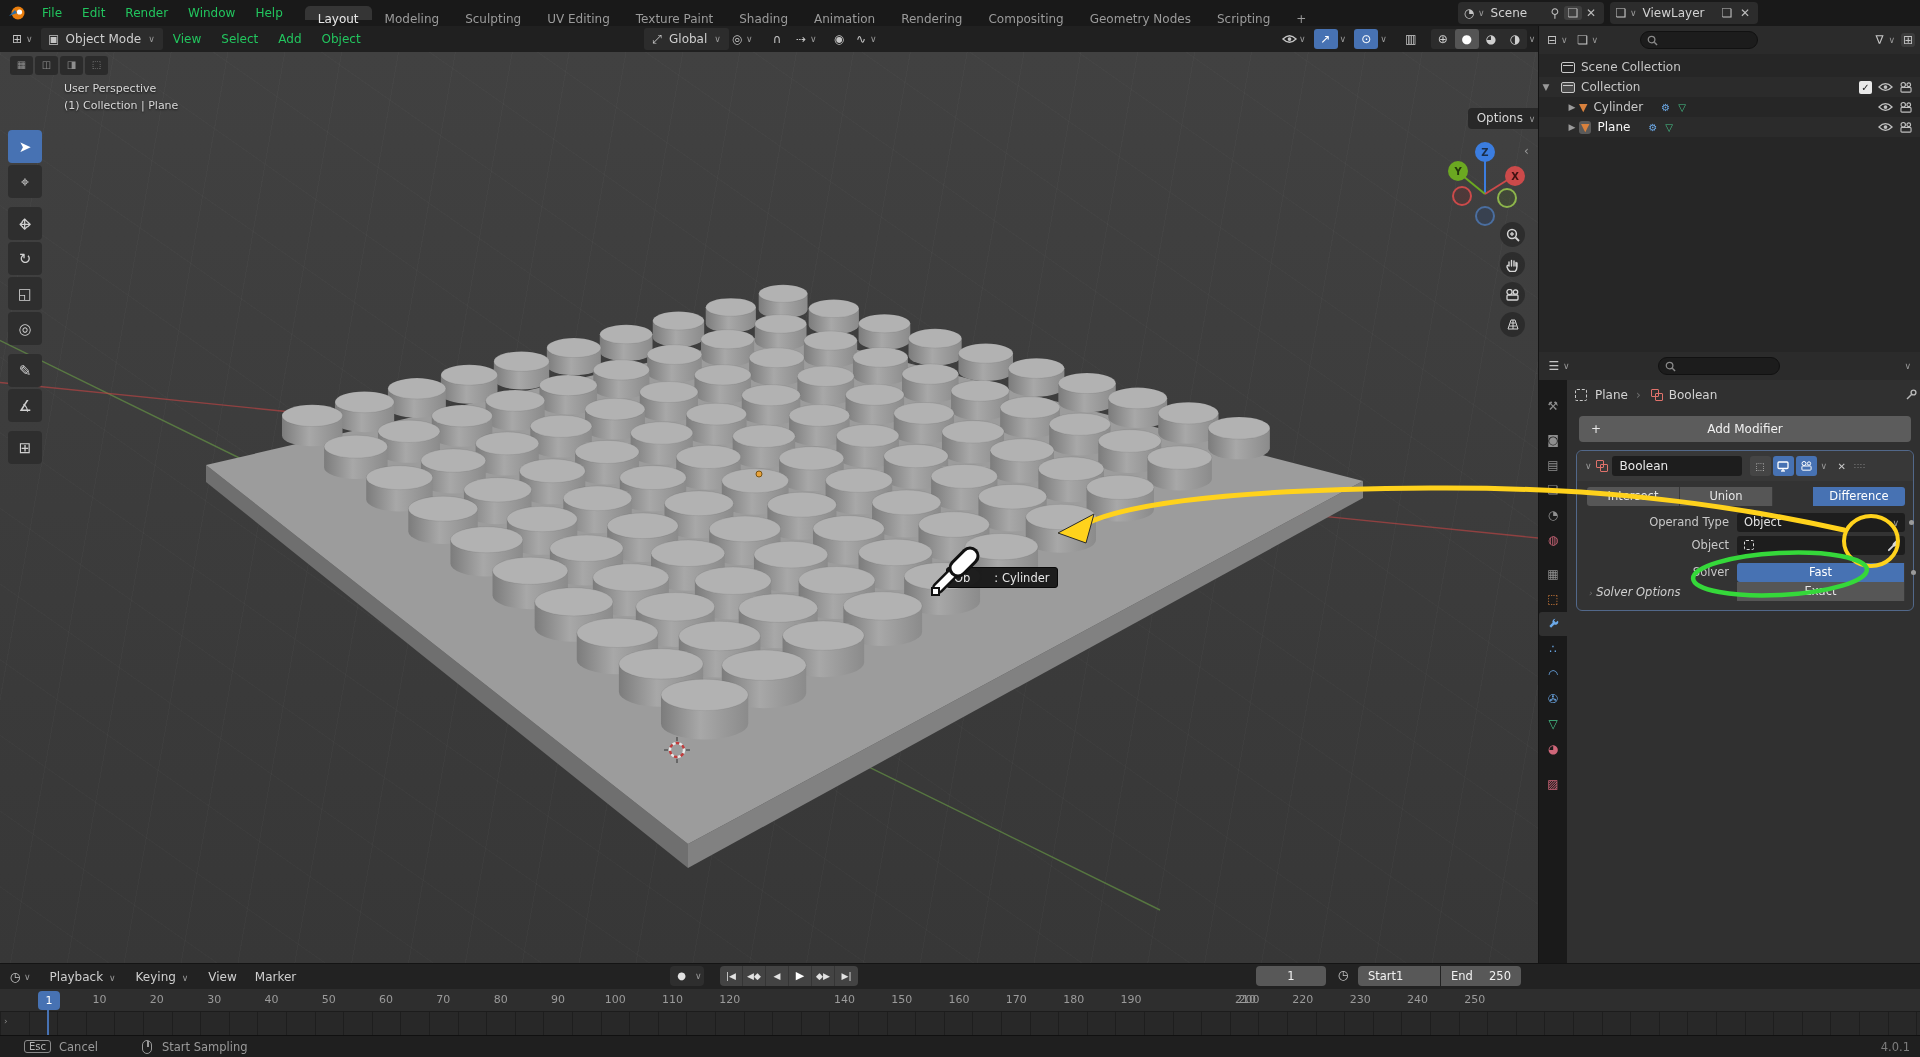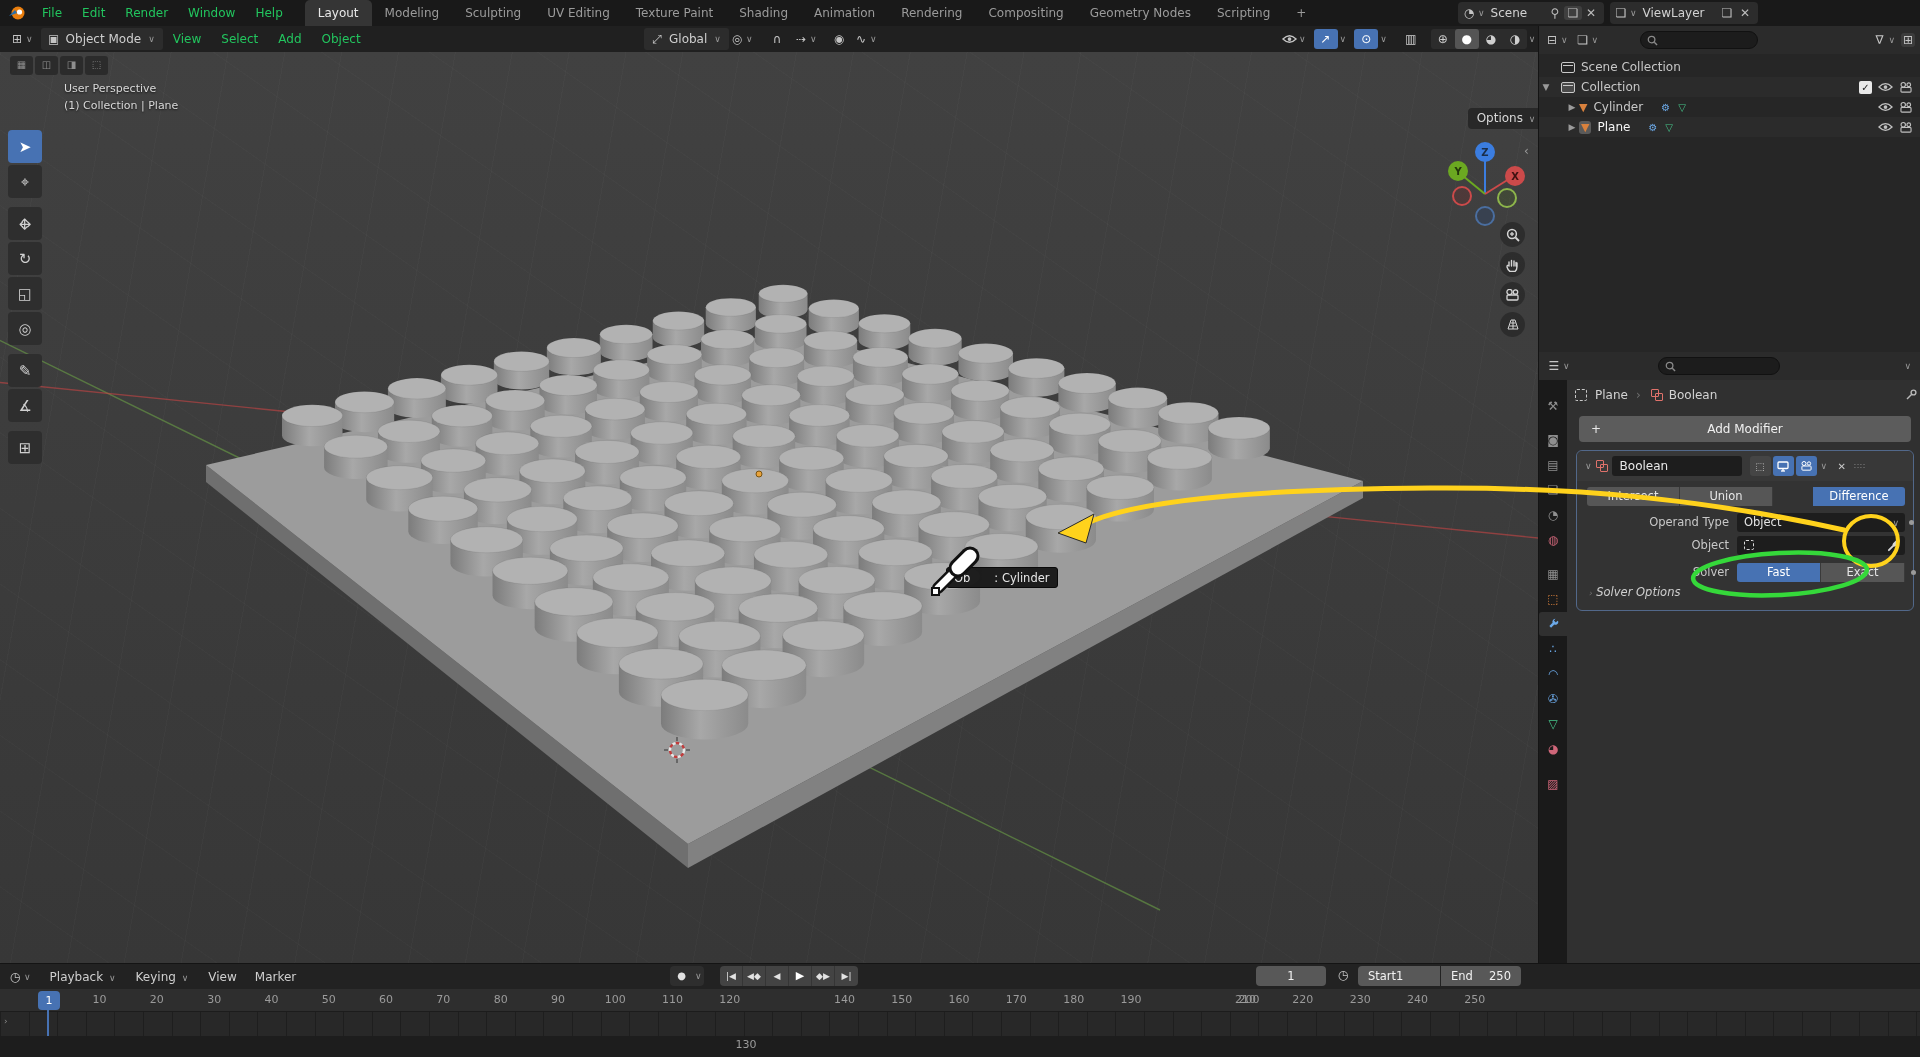--- a/index.html
+++ b/index.html
@@ -3,21 +3,21 @@
 <meta charset="utf-8">
 <style>
   * { margin:0; padding:0; box-sizing:border-box; }
   html,body { width:1920px; height:1057px; overflow:hidden; background:#111; }
   body { font-family:"DejaVu Sans","Liberation Sans",sans-serif; font-size:12px; color:#d6d6d6; }
   #app { position:relative; width:1920px; height:1057px; background:#1d1d1d; }
 
   
   #topbar { position:absolute; left:0; top:0; width:1920px; height:26px; background:#191919; display:flex; align-items:center; }
   .menu-item { padding:0 10px; color:#22c55e; height:26px; line-height:26px; cursor:default; }
-  .ws-tab { padding:0 13px; height:26px; line-height:27px; color:#9b9b9b; border-radius:5px 5px 0 0; }
+  .ws-tab { padding:0 13px; height:14px; line-height:27px; color:#9b9b9b; border-radius:5px 5px 0 0; }
   .ws-tab.active { background:#353535; color:#e8e8e8; }
   .id-block { position:absolute; top:2px; height:22px; background:#2c2c2c; border-radius:4px; display:flex; align-items:center; padding:0 4px; color:#d2d2d2; }
   .id-block .mini-btn { width:18px; text-align:center; color:#bdbdbd; }
   .dim { color:#6f6f6f; }
   .chev { font-size:9px; color:#9a9a9a; margin:0 2px; }
 
   
   #vpheader { position:absolute; left:0; top:26px; width:1538px; height:26px; background:#202020; display:flex; align-items:center; }
   #outlheader { position:absolute; left:1538px; top:26px; width:382px; height:26px; background:#2b2b2b; }
   .hbtn { display:flex; align-items:center; height:22px; padding:0 6px; border-radius:3px; color:#cfcfcf; }
@@ -82,21 +82,21 @@
   .bool-ico i:nth-child(2) { left:4px; top:4px; }
   .seg-row { position:absolute; left:10px; top:36px; width:318px; height:19px; display:flex; }
   .seg { flex:1; background:#565656; color:#e6e6e6; text-align:center; line-height:19px; font-size:11.5px; border-right:1px solid #3a3a3a; }
   .seg:first-child { border-radius:3px 0 0 3px; }
   .seg:last-child { border-radius:0 3px 3px 0; border-right:none;margin-left:40px; }
   .seg.active { background:#4772b3; color:#fff; }
   .prow { position:absolute; left:0; width:338px; height:20px; }
   .prow .plabel { position:absolute; right:186px; top:2px; color:#c8c8c8; font-size:11.5px; white-space:nowrap; }
   .pfield { position:absolute; left:160px; top:0; width:168px; height:19px; background:#1d1d1d; border-radius:3px; color:#e4e4e4; font-size:11.5px; line-height:19px; padding:0 7px; }
   .adot { position:absolute; right:-9px; top:7px; width:5px; height:5px; border-radius:50%; background:#9a9a9a; }
-  .seg2 { position:absolute; left:160px; top:0; width:168px; height:19px; display:flex; }
+  .seg2 { position:absolute; left:160px; top:0; width:168px; height:19px; display:flex;flex-direction:column; }
   .solver-opts { position:absolute; left:12px; top:134px; color:#cfcfcf; font-size:11.5px;font-style:italic; }
 
   
   #timeline { position:absolute; left:0; top:963px; width:1920px; height:72px; background:#262626; border-top:1px solid #141414; }
   #tl-header { position:absolute; left:0; top:0; width:1920px; height:25px; background:#222222; display:flex; align-items:center; }
   .tl-menu { padding:0 9px; color:#cfcfcf; }
   .transport { position:absolute; left:720px; top:2px; height:20px; display:flex; background:#434343; border-radius:4px; overflow:hidden; }
   .tbtn { width:23px; text-align:center; line-height:20px; color:#e2e2e2; font-size:9px; border-right:1px solid #353535; }
   .tbtn.play { color:#fff; font-size:11px; }
   .rec-grp { position:absolute; left:670px; top:2px; height:20px; display:flex; background:#2e2e2e; border-radius:4px; }
@@ -812,20 +812,27 @@
           <span class="tick" style="left: 1474.77px;">250</span>
         </div>
       <div id="curframe">1</div>
     </div>
     <div id="tracks">
       <span style="position:absolute;left:4px;top:4px;color:#8c8c8c;font-size:9px">›</span>
     </div>
     <div id="playhead"></div>
   </div>
 
+  <div id="statusbar">
+    <span class="keycap">Esc</span>
+    <span style="margin-left:8px">Cancel</span>
+    <span class="mouse-ico"></span>
+    <span style="margin-left:10px">Start Sampling</span>
+    <span id="version">4.0.1</span>
+  </div>
 
   <svg id="annot">
     <path d="M 1844 530 C 1700 498, 1570 487, 1430 488 C 1270 489, 1140 498, 1085 524" fill="none" stroke="#ffd21c" stroke-width="5" stroke-linecap="round"></path>
     <polygon points="1058,533 1094,514 1086,543" fill="#ffd21c" stroke="#2a2a2a" stroke-width="1"></polygon>
     <ellipse cx="1871" cy="541" rx="27" ry="25" fill="none" stroke="#ffd21c" stroke-width="4"></ellipse>
     <ellipse cx="1780" cy="574" rx="87" ry="21" fill="none" stroke="#35d83a" stroke-width="4.5" transform="rotate(-3 1780 574)"></ellipse>
   </svg>
 
 </div>
 

